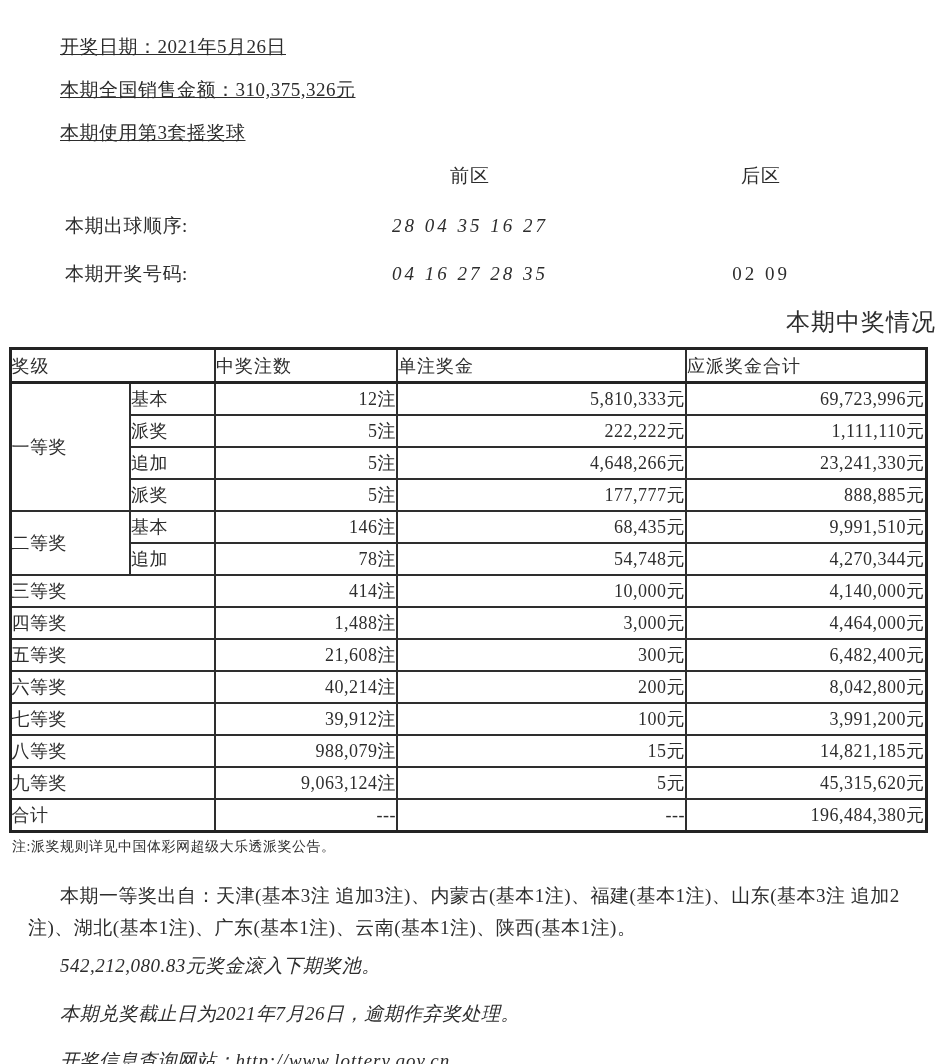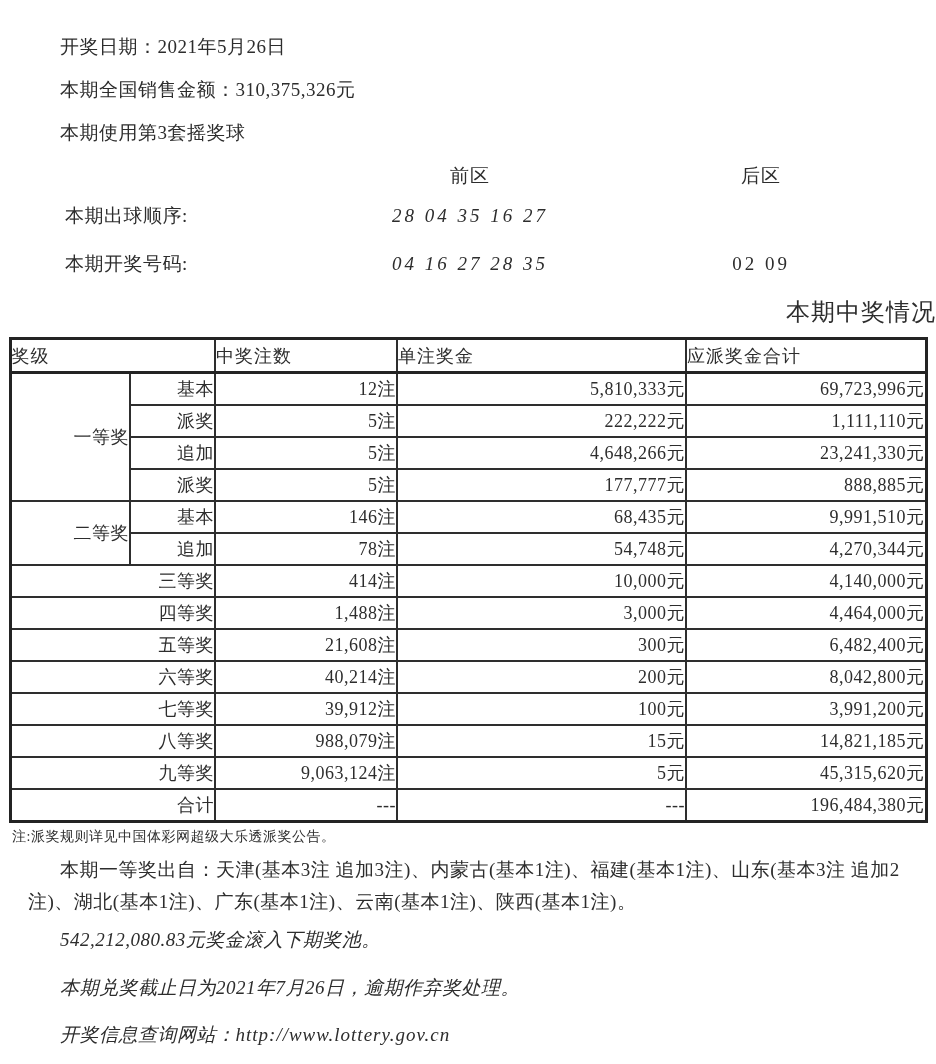--- a/index.html
+++ b/index.html
@@ -9,34 +9,34 @@
   }
   body {
     width: 936px;
     height: 1064px;
     overflow: hidden;
     font-family: "Liberation Serif", "DejaVu Serif", serif;
     color: #2d2d2d;
   }
   .page { padding-top: 34px; }
 
-  .top-info { margin-left: 60px; font-size: 19px; }
+  .top-info { margin-left: 60px; font-size: 19px; text-decoration: underline; }
   .top-info .line { margin: 0 0 17px 0; line-height: 26px; letter-spacing: 0.5px; }
 
   .grid-row {
     display: grid;
     grid-template-columns: 240px 330px 1fr 160px;
     margin-left: 65px;
     margin-right: 95px;
     font-size: 19px;
     line-height: 26px;
     letter-spacing: 0.5px;
   }
   .zones-row { margin-top: 12px; }
-  .order-row { margin-top: 14px; }
+  .order-row { margin-top: 24px; }
   .numbers-row { margin-top: 22px; }
   .g-label { text-align: left; }
   .g-front { text-align: center; letter-spacing: 3px; font-style: italic; }
   .g-back  { text-align: center; letter-spacing: 3px; }
   .g-zone  { text-align: center; letter-spacing: 1px; }
 
   .section-title {
     margin-top: 19px;
     text-align: right;
     font-size: 24px;
@@ -58,30 +58,30 @@
     letter-spacing: 0.5px;
     overflow: hidden;
     white-space: nowrap;
   }
   table.prize-table tr.head td {
     height: 31px;
     text-align: left;
     border-bottom: 3px solid #232323;
     letter-spacing: 1px;
   }
-  td.c-center { text-align: right; }
+  td.c-center { text-align: left; }
   td.c-right  { text-align: right; padding-right: 9px; }
 
   .note-line {
     margin: 5px 0 0 12px;
     font-size: 14px;
     letter-spacing: 0.5px;
   }
   .origin-para {
-    margin: 8px 24px 0 28px;
+    margin: 24px 24px 0 28px;
     font-size: 19px;
     line-height: 32px;
     text-indent: 32px;
     letter-spacing: 0.5px;
   }
   .body-line {
     margin: 0 0 0 60px;
     font-size: 19px;
     line-height: 26px;
     letter-spacing: 0.5px;

